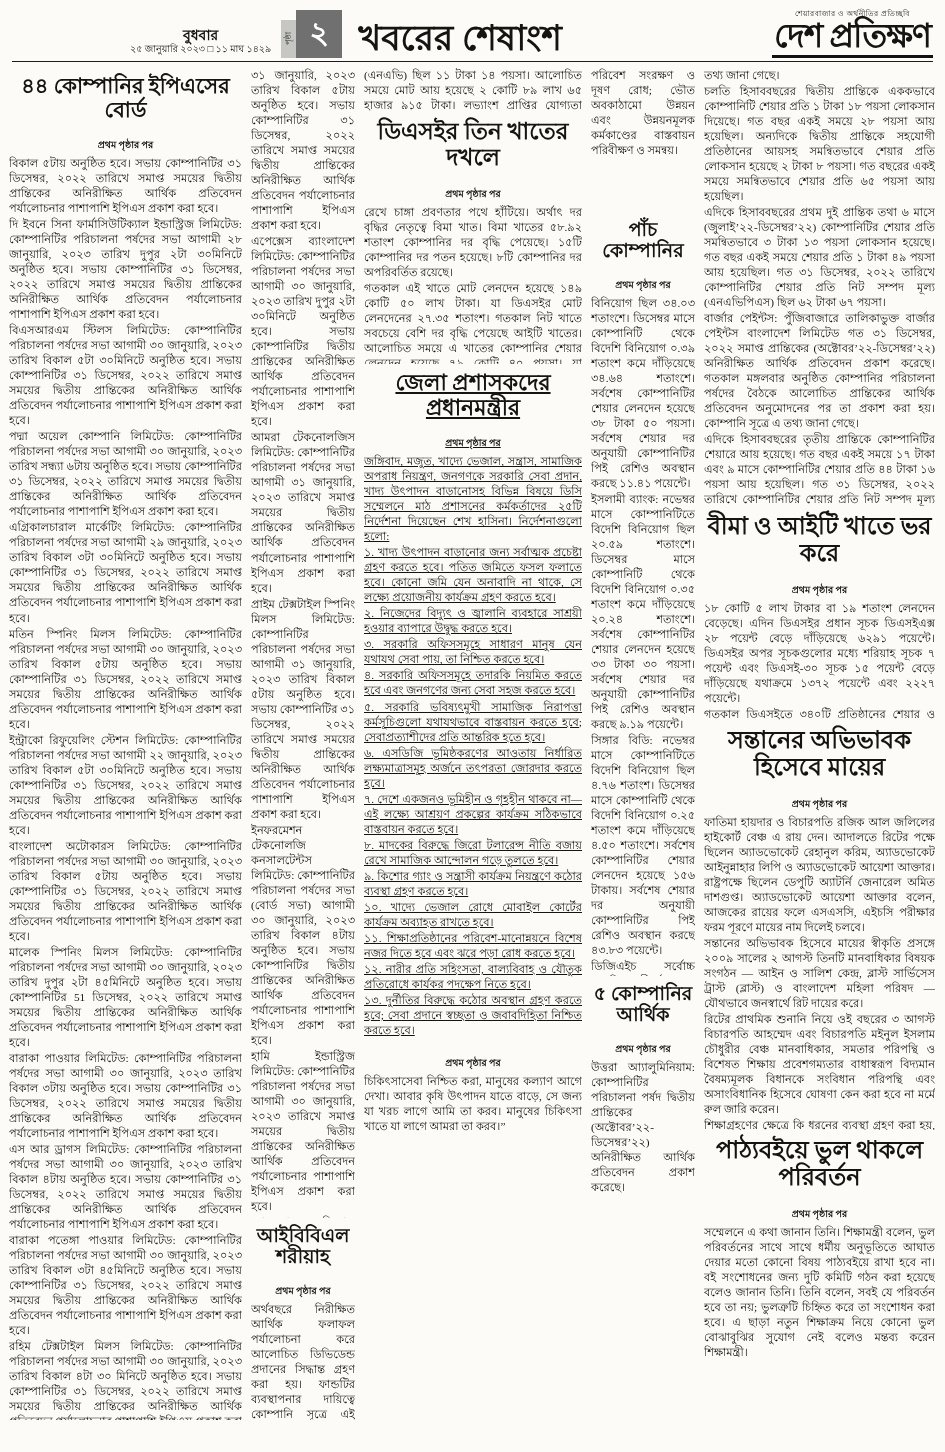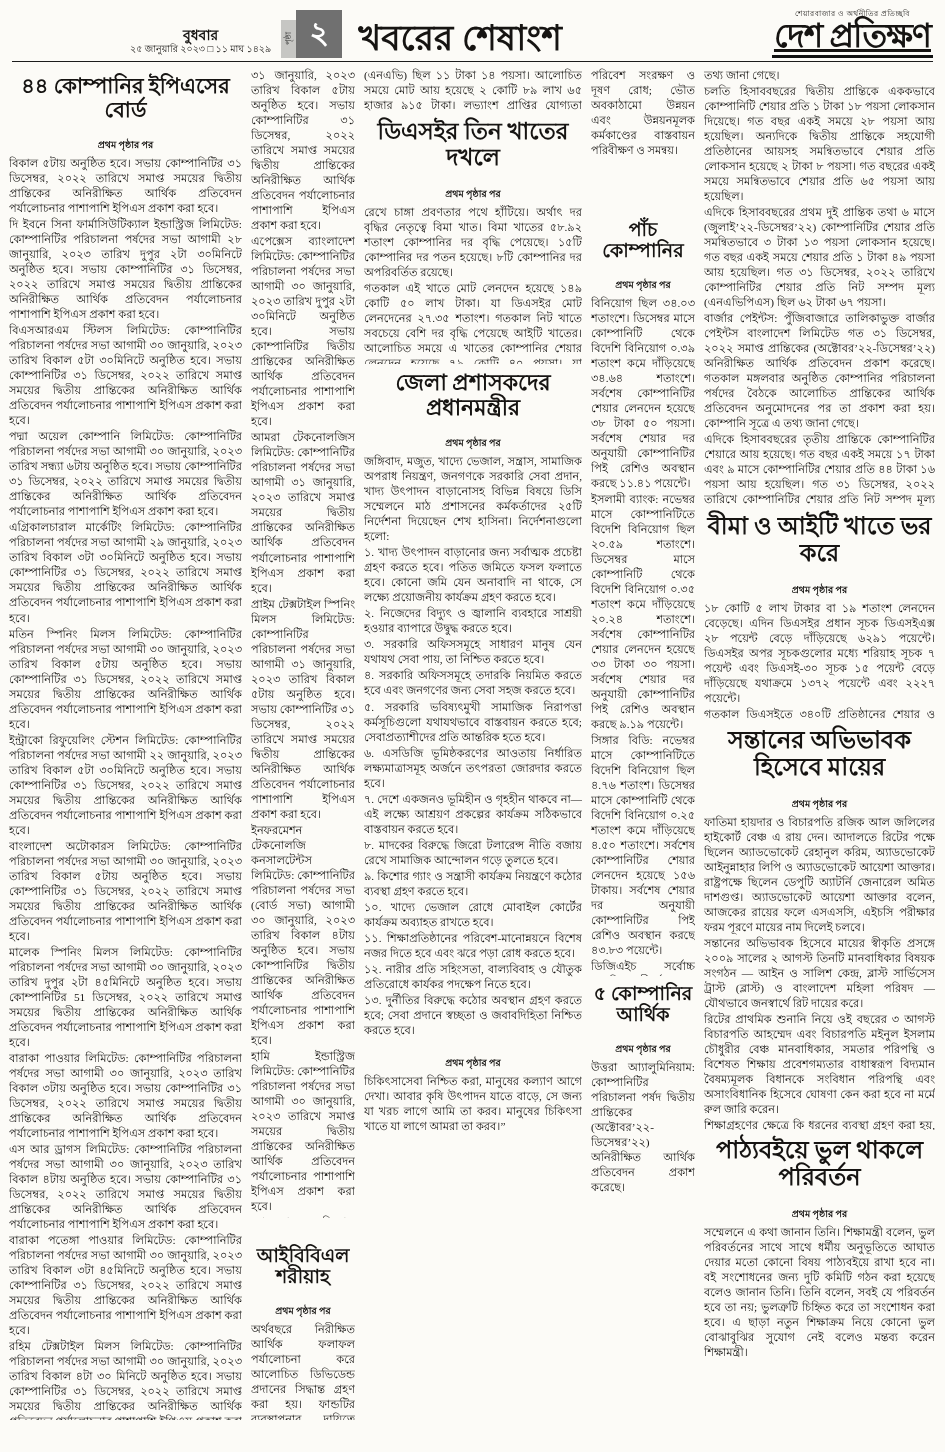--- a/index.html
+++ b/index.html
@@ -14,40 +14,40 @@
   .weekday{font-weight:bold;font-size:14px;}
   .dateline{font-size:9.5px;white-space:nowrap;}
   .badge-wrap{display:flex;align-items:flex-end;margin-left:10px;}
   .badge-side{width:15px;height:38px;background:#c6c6c3;color:#2a2a2a;font-size:8px;
     writing-mode:vertical-rl;transform:rotate(180deg);display:flex;align-items:center;justify-content:center;overflow:hidden;}
   .badge-num{width:46px;height:48px;background:#707070;color:#fff;font-size:30px;font-weight:bold;
     display:flex;align-items:center;justify-content:center;}
   .section-title{font-size:35px;font-weight:bold;margin-left:16px;line-height:1;letter-spacing:0px;padding-bottom:2px;white-space:nowrap;}
   .paper{margin-left:auto;text-align:center;padding-bottom:0;}
   .paper-tagline{font-size:7.5px;letter-spacing:0.5px;}
-  .paper-name{font-size:33px;font-weight:900;line-height:1;letter-spacing:-1px;border-bottom:3px solid #111;padding:0 2px 2px 2px;text-decoration:underline;}
+  .paper-name{font-size:33px;font-weight:900;line-height:1;letter-spacing:-1px;border-bottom:3px solid #111;padding:0 2px 2px 2px;}
   .header-rule{border:none;border-top:1.6px solid #1c1c1c;margin:3px 12px 0 12px;}
   
   .cols{display:flex;gap:9px;padding:6px 9px 0 9px;height:1358px;box-sizing:border-box;}
   .col{overflow:hidden;display:flex;flex-direction:column;}
   .col-a{width:233px;}
-  .col-b{width:104px;gap:20px;}
+  .col-b{width:104px;}
   .col-c{width:218px;}
   .col-d{width:104px;}
   .col-e{width:231px;}
   .block{overflow:hidden;flex:0 0 auto;}
   .block.fill{flex:1 1 auto;}
   .para{font-size:11.3px;line-height:1.33;text-align:justify;margin:0 0 1px 0;}
   .headline{text-align:center;font-weight:bold;margin:7px 0 1px 0;line-height:1.12;font-size:21px;}
   .subhead{text-align:center;font-weight:bold;font-size:9.5px;margin:16px 0 3px 0;}
   
   [data-block-id="colB-continuation"]{height:1150px;}
   [data-block-id="colC-tail"]{height:44px;}
   [data-block-id="colC-dse"]{height:252px;}
-  [data-block-id="colC-dc"]{height:676px;}
+  [data-block-id="colC-dc"]{height:676px;text-decoration:underline;}
   [data-block-id="colD-tail"]{height:144px;}
   [data-block-id="colD-five"]{height:764px;}
   [data-block-id="colE-tail"]{height:438px;}
   [data-block-id="colE-bima"]{height:214px;}
   [data-block-id="colE-santan"]{height:410px;}
   
   [data-block-id="colB-ibbl"] .headline{font-size:19px;}
   [data-block-id="colC-dse"] .headline{font-size:23px;}
   [data-block-id="colC-dc"] .headline{font-size:22px;}
   [data-block-id="colC-desher"] .headline{font-size:22px;}

